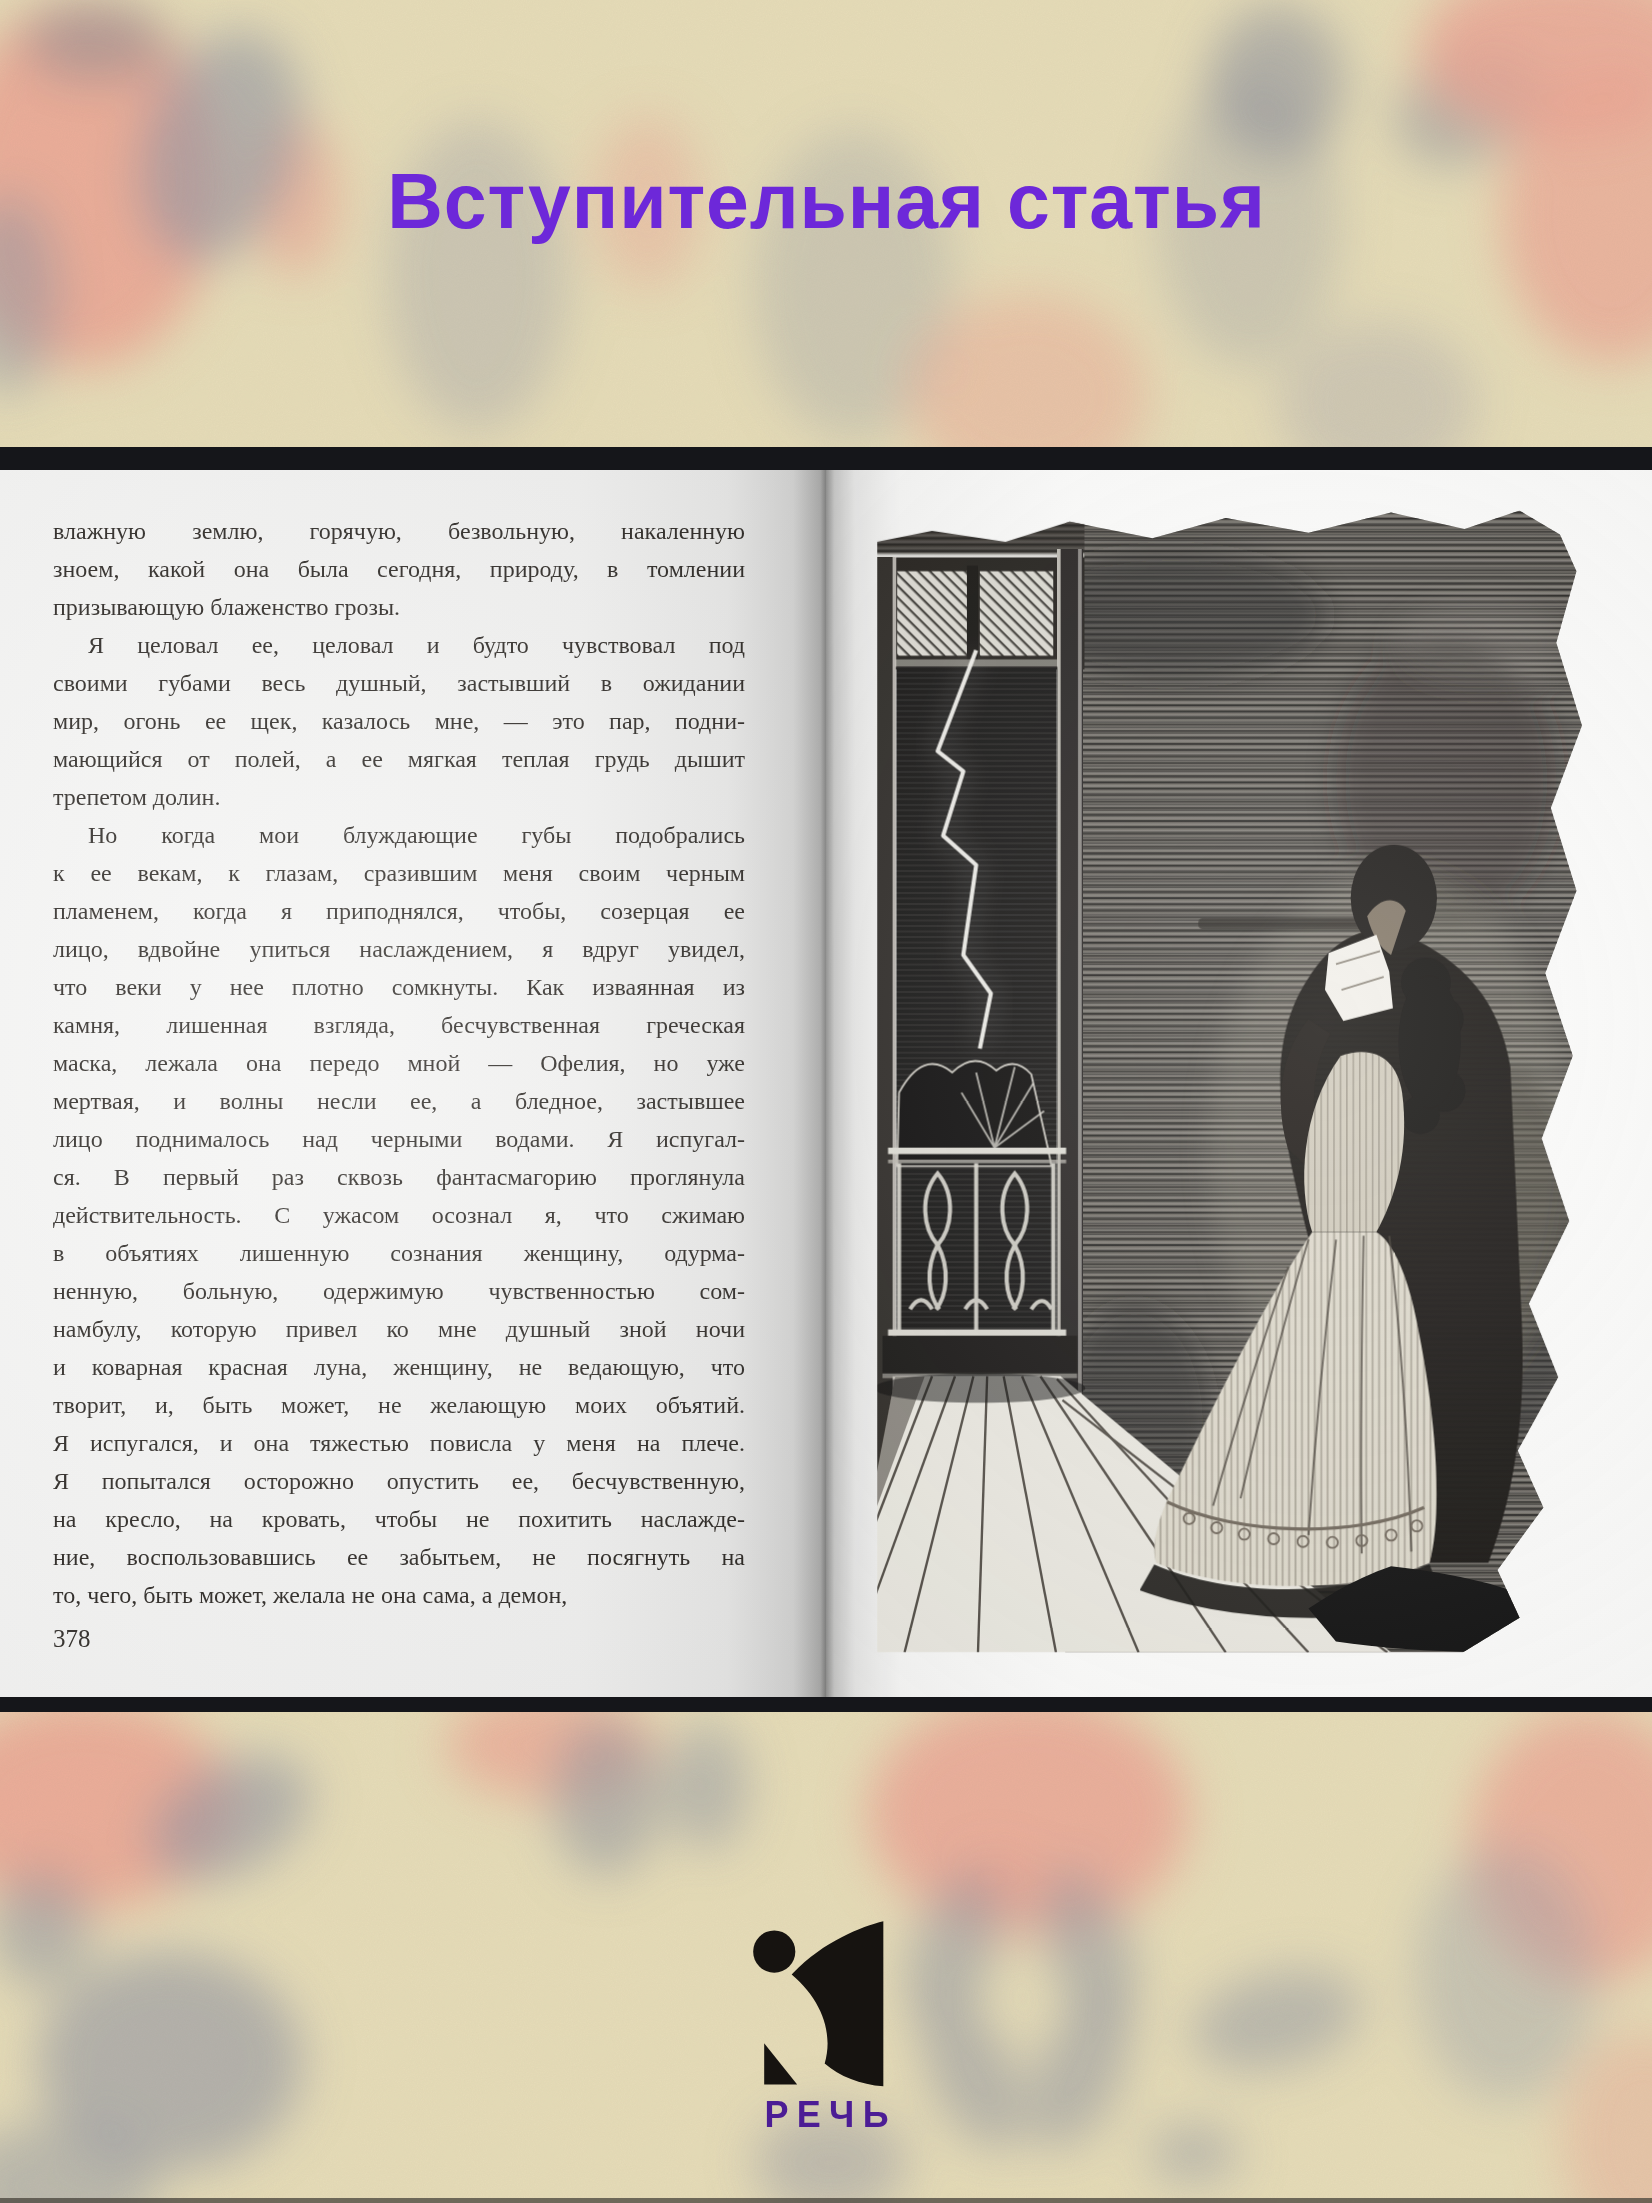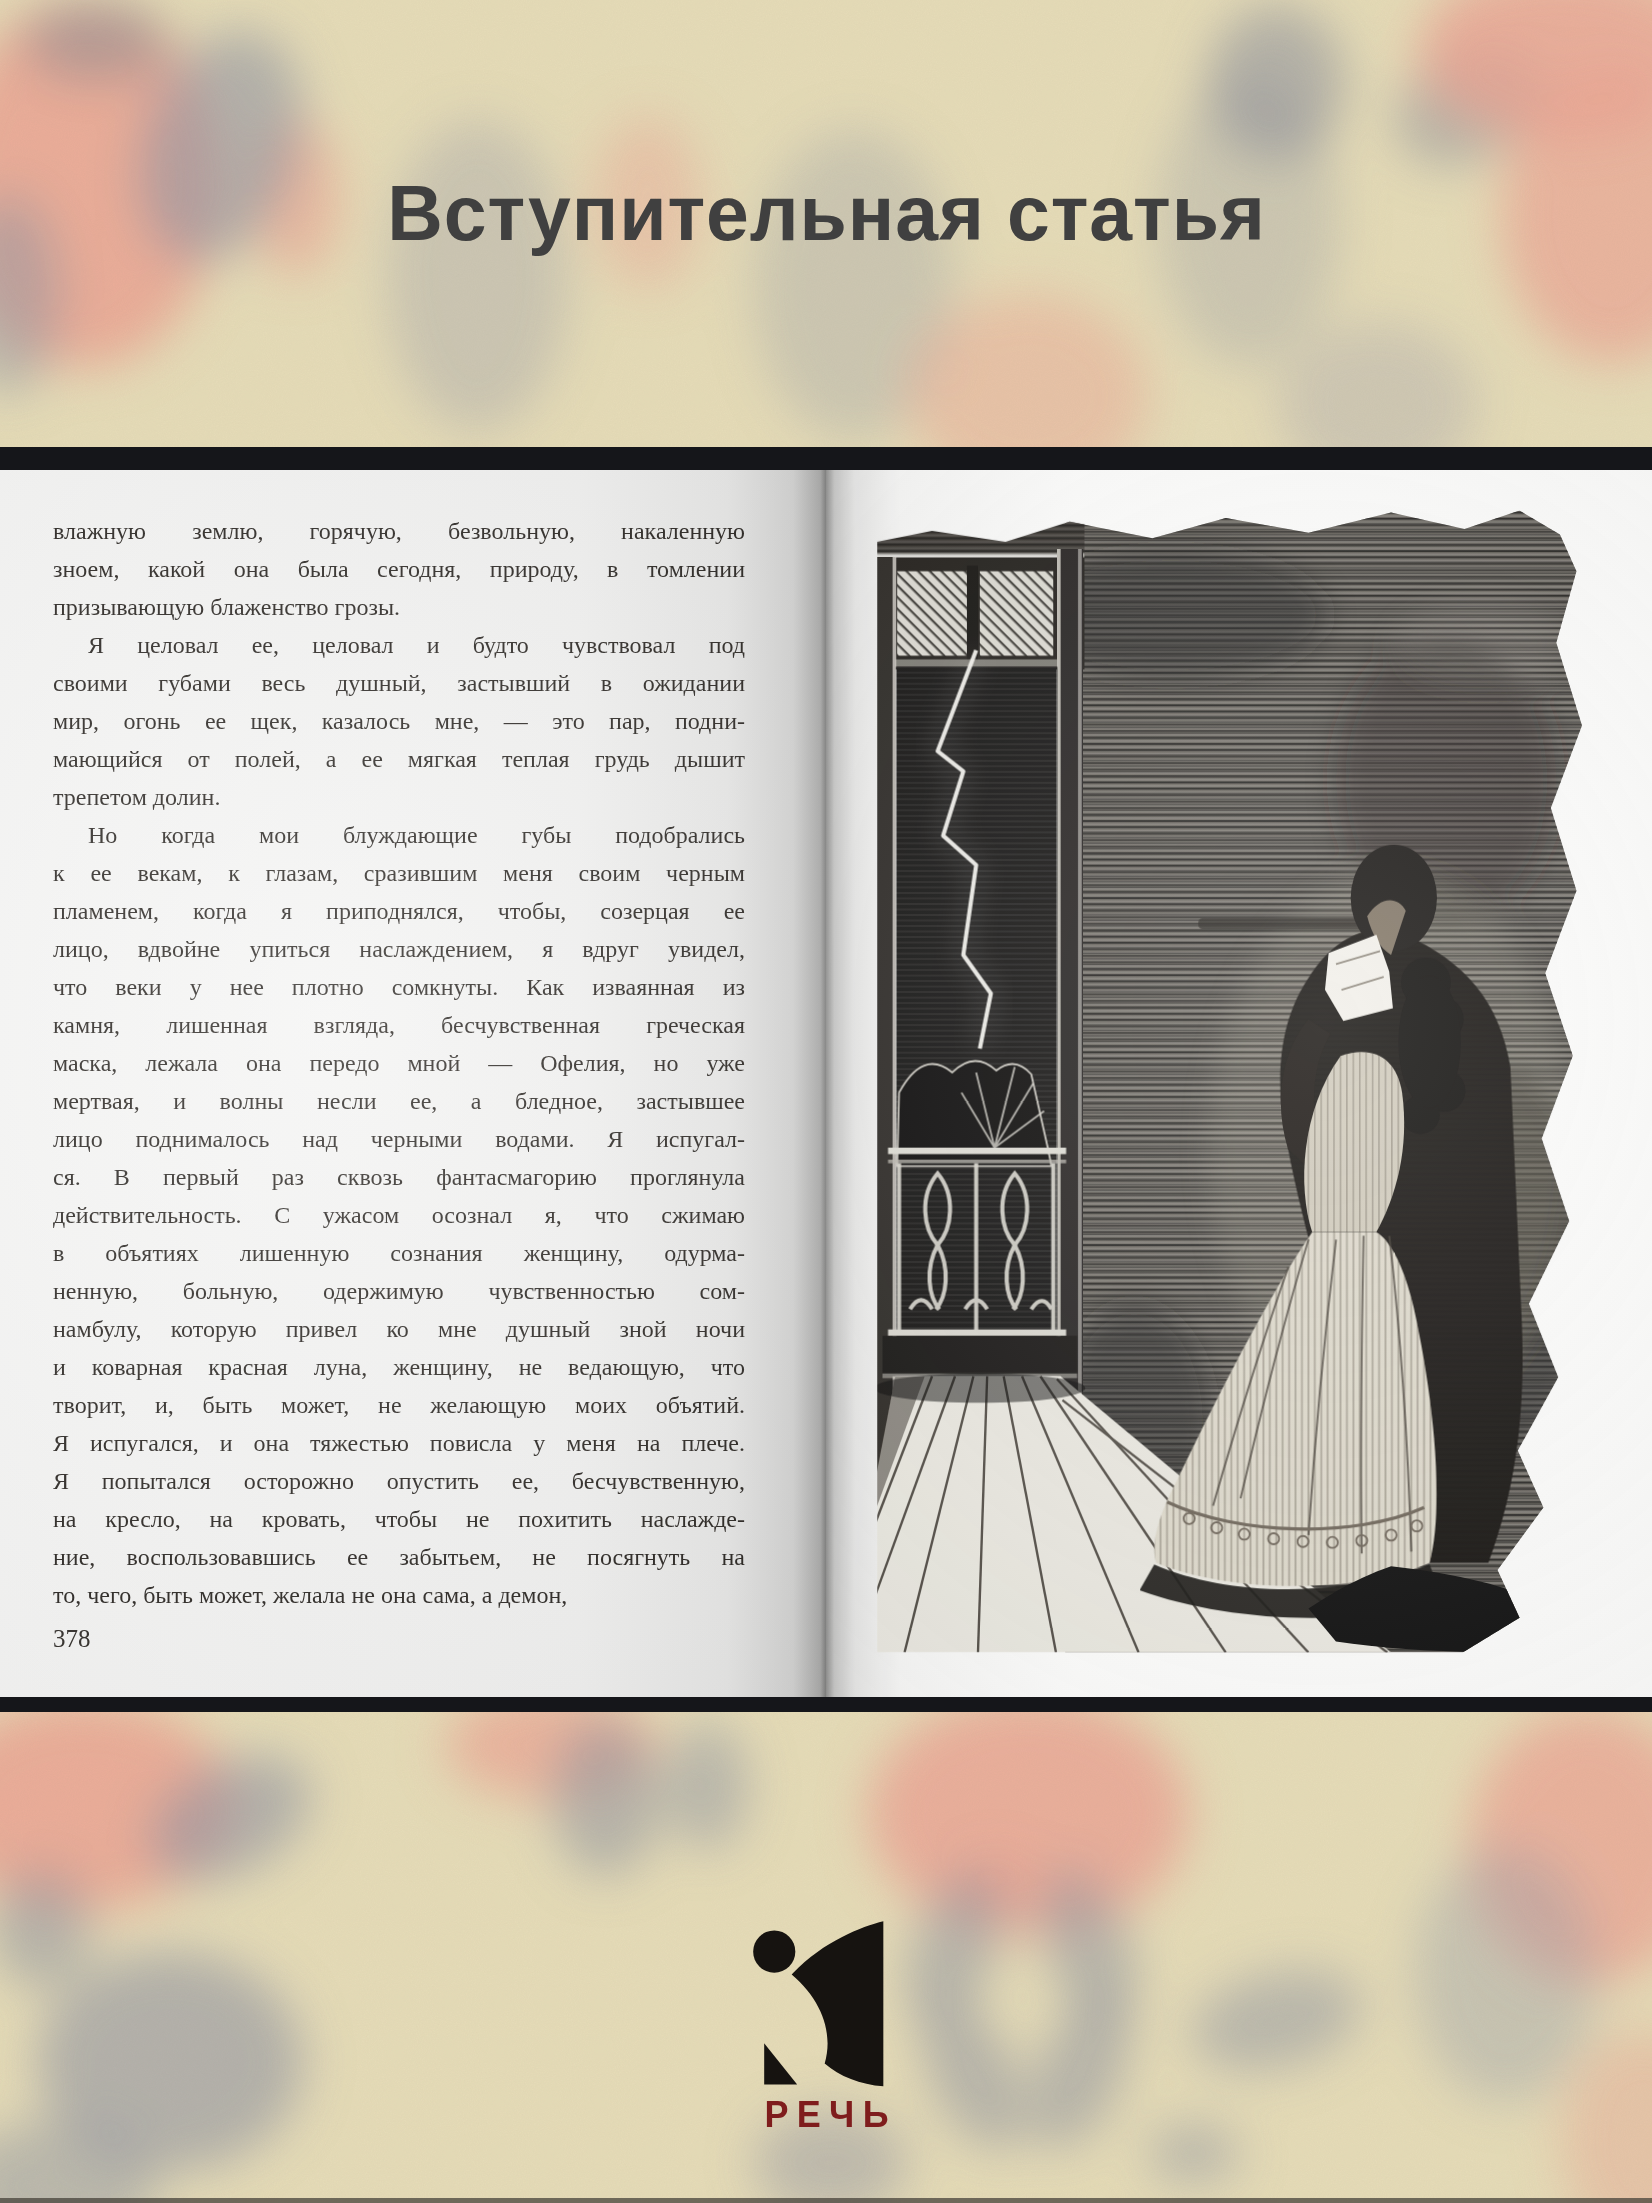--- a/index.html
+++ b/index.html
@@ -1,22 +1,22 @@
 <!DOCTYPE html>
 <html style="font-size:14.7px"><head>
 <meta charset="utf-8">
 <style>
   html,body{margin:0;padding:0;background:#888;}
   .canvas{position:relative;width:1653px;height:2204px;overflow:hidden;
           background:#e6dcb8;font-family:"Liberation Sans",sans-serif;}
   .bgsvg{position:absolute;left:0;top:0;}
 
   
-  .title{position:absolute;left:0;top:166px;width:1653px;text-align:center;
-         font-weight:bold;font-size:77px;line-height:95px;color:#404040;
+  .title{position:absolute;left:0;top:154px;width:1653px;text-align:center;
+         font-weight:bold;font-size:77px;line-height:95px;color:#6d28d9;
          letter-spacing:0.9px;}
 
   
   .book{position:absolute;left:0;top:447px;width:1653px;height:1265px;background:#15161a;}
   .page{position:absolute;top:23px;height:1227px;}
   .page-left{left:0;width:826px;
      background:linear-gradient(90deg,#f7f7f6 0%,#f1f1f0 70%,#e7e7e6 88%,#d2d2d1 96%,#a9a9a8 99.3%,#7d7d7c 100%);}
   .page-right{left:826px;width:827px;
      background:linear-gradient(90deg,#8f8f8e 0%,#c6c6c5 1%,#e6e6e5 3.5%,#f7f7f6 9%,#fdfdfc 30%,#fbfbfa 100%);}
   .page-left::after{content:"";position:absolute;inset:0;
@@ -31,21 +31,21 @@
   .page-text .line.last{text-align-last:left;}
   .page-text .line.indent{text-indent:35px;}
   .page-number{position:absolute;left:53px;top:1155px;
      font-family:"Liberation Serif",serif;font-size:25px;color:#2a2622;}
 
   .woodcut{position:absolute;left:51px;top:35px;width:716px;height:1166px;}
 
   
   .logo{position:absolute;left:744px;top:1910px;width:165px;height:239px;}
   .logo-text{position:absolute;left:643px;top:2094px;width:367px;text-align:center;
-     font-weight:bold;font-size:36px;letter-spacing:8.3px;text-indent:8.3px;color:#7f1d1d;}
+     font-weight:bold;font-size:36px;letter-spacing:8.3px;text-indent:8.3px;color:#4c1d95;}
 
   .bottom-edge{position:absolute;left:0;top:2198px;width:1653px;height:6.4px;
      background:#45413a;opacity:.75;}
 </style>
 </head>
 <body>
 
 <div class="canvas">
 
   <svg class="bgsvg" width="1653" height="2204" viewBox="0 0 1800 2400">

